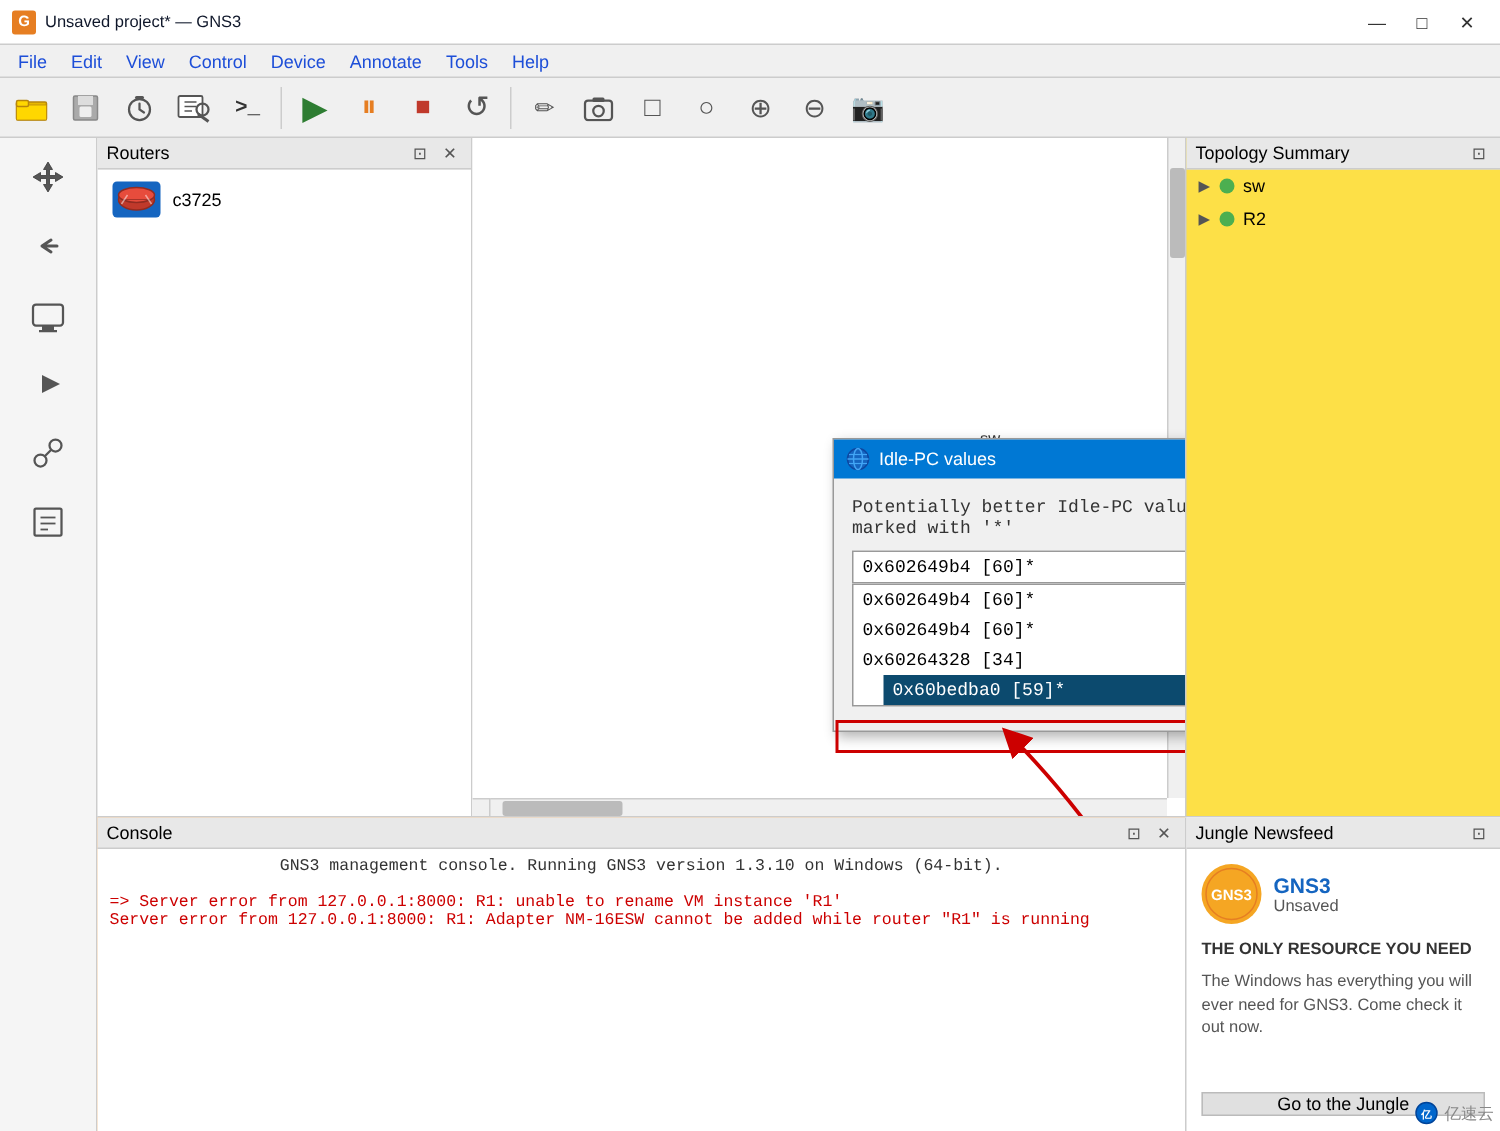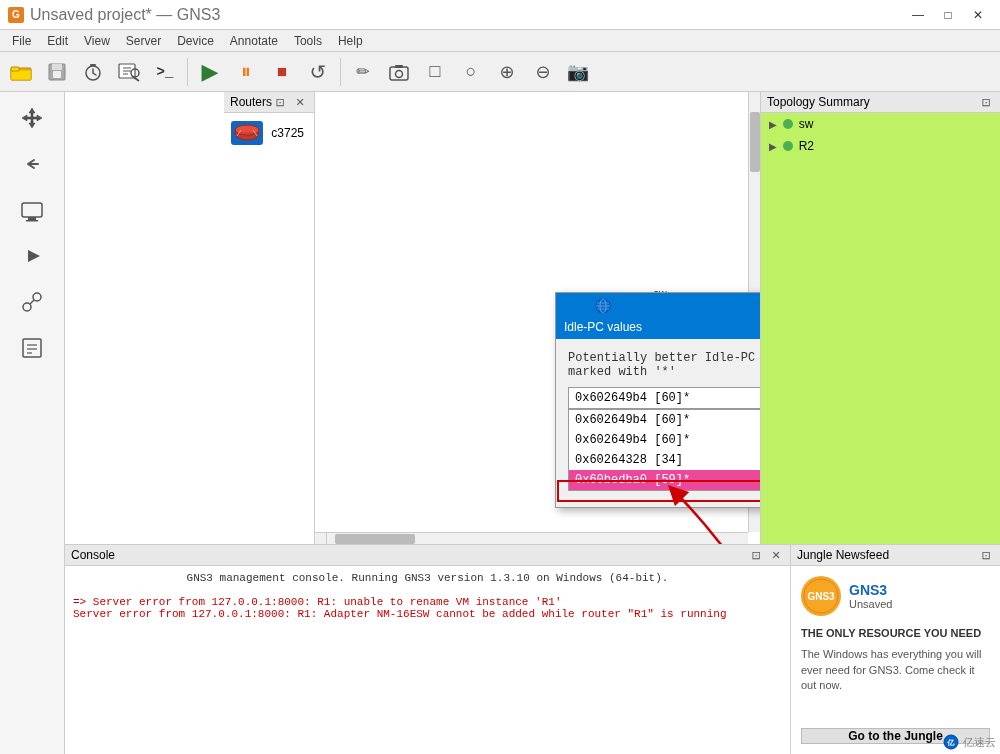--- a/index.html
+++ b/index.html
@@ -34,22 +34,22 @@
       background: #e67e22;
       border-radius: 2px;
       display: flex;
       align-items: center;
       justify-content: center;
       color: white;
       font-size: 10px;
       font-weight: bold;
     }
     #titlebar-title {
-      font-size: 16px;
-      color: #737373;
+      font-size: 11px;
+      color: #0f172a;
     }
     #titlebar-controls {
       display: flex;
       gap: 2px;
     }
     .title-btn {
       width: 28px;
       height: 20px;
       border: none;
       background: transparent;
@@ -67,21 +67,21 @@
       border-bottom: 1px solid #ccc;
       display: flex;
       align-items: center;
       height: 22px;
       padding: 0 4px;
     }
     .menu-item {
       padding: 2px 8px;
       cursor: pointer;
       font-size: 12px;
-      color: #404040;
+      color: #1d4ed8;
     }
 
     
     #toolbar {
       background: #f0f0f0;
       border-bottom: 1px solid #ccc;
       display: flex;
       align-items: center;
       height: 40px;
       padding: 0 4px;
@@ -148,21 +148,20 @@
       overflow: hidden;
     }
 
     
     #routers-panel {
       width: 250px;
       background: #fff;
       border-right: 1px solid #ccc;
       display: flex;
       flex-direction: column;
-      align-items: flex-end;
     }
     .panel-header {
       background: #e8e8e8;
       border-bottom: 1px solid #ccc;
       padding: 3px 6px;
       display: flex;
       justify-content: space-between;
       align-items: center;
       font-size: 12px;
       font-weight: normal;
@@ -225,22 +224,22 @@
       right: 0;
       top: 0;
       bottom: 12px;
       width: 12px;
       background: #f0f0f0;
       border-left: 1px solid #ccc;
     }
 
     
     #topology-panel {
-      width: 240px;
-      background: #bef264;
+      width: 210px;
+      background: #fde047;
       border-left: 1px solid #ccc;
       display: flex;
       flex-direction: column;
     }
     .topo-item {
       display: flex;
       align-items: center;
       gap: 6px;
       padding: 4px 8px;
       font-size: 12px;
@@ -329,21 +328,21 @@
       line-height: 1.4;
       margin-bottom: 12px;
     }
     #jungle-btn {
       width: 100%;
       padding: 0;
       background: #e0e0e0;
       border: 1px solid #bbb;
       cursor: pointer;
       font-size: 12px;
-      font-weight: bold;
+      font-weight: normal;
       text-align: center;
       margin-top: auto;
     }
 
     
     .net-node {
       position: absolute;
       display: flex;
       flex-direction: column;
       align-items: center;
@@ -395,21 +394,20 @@
       padding: 5px 8px;
       display: flex;
       justify-content: space-between;
       align-items: center;
       font-size: 12px;
     }
     #idle-dialog-title-left {
       display: flex;
       align-items: center;
       gap: 6px;
-      flex-direction: column;
     }
     #idle-dialog-body {
       padding: 12px;
     }
     #idle-dialog-desc {
       font-size: 12px;
       color: #333;
       margin-bottom: 8px;
       font-family: 'Courier New', monospace;
     }
@@ -421,22 +419,23 @@
       border: 1px solid #999;
       background: white;
       font-family: 'Courier New', monospace;
       font-size: 12px;
     }
     .idle-option {
       padding: 3px 6px;
       cursor: pointer;
     }
     .idle-option.selected {
-      background: #ec4899;
+      background: #0c4a6e;
       color: white;
+      margin-left: 20px;
     }
 
     
     #red-rect {
       position: absolute;
       border: 2px solid #cc0000;
       pointer-events: none;
       z-index: 200;
     }
 
@@ -504,21 +503,21 @@
     <button class="title-btn">—</button>
     <button class="title-btn">□</button>
     <button class="title-btn close">✕</button>
   </div>
 </div>
 
 <div id="menubar">
   <div class="menu-item">File</div>
   <div class="menu-item">Edit</div>
   <div class="menu-item">View</div>
-  <div class="menu-item">Server</div>
+  <div class="menu-item">Control</div>
   <div class="menu-item">Device</div>
   <div class="menu-item">Annotate</div>
   <div class="menu-item">Tools</div>
   <div class="menu-item">Help</div>
 </div>
 
 <div id="toolbar">
 
   <button class="toolbar-btn" title="Open">
     <svg width="22" height="18" viewBox="0 0 22 18">

